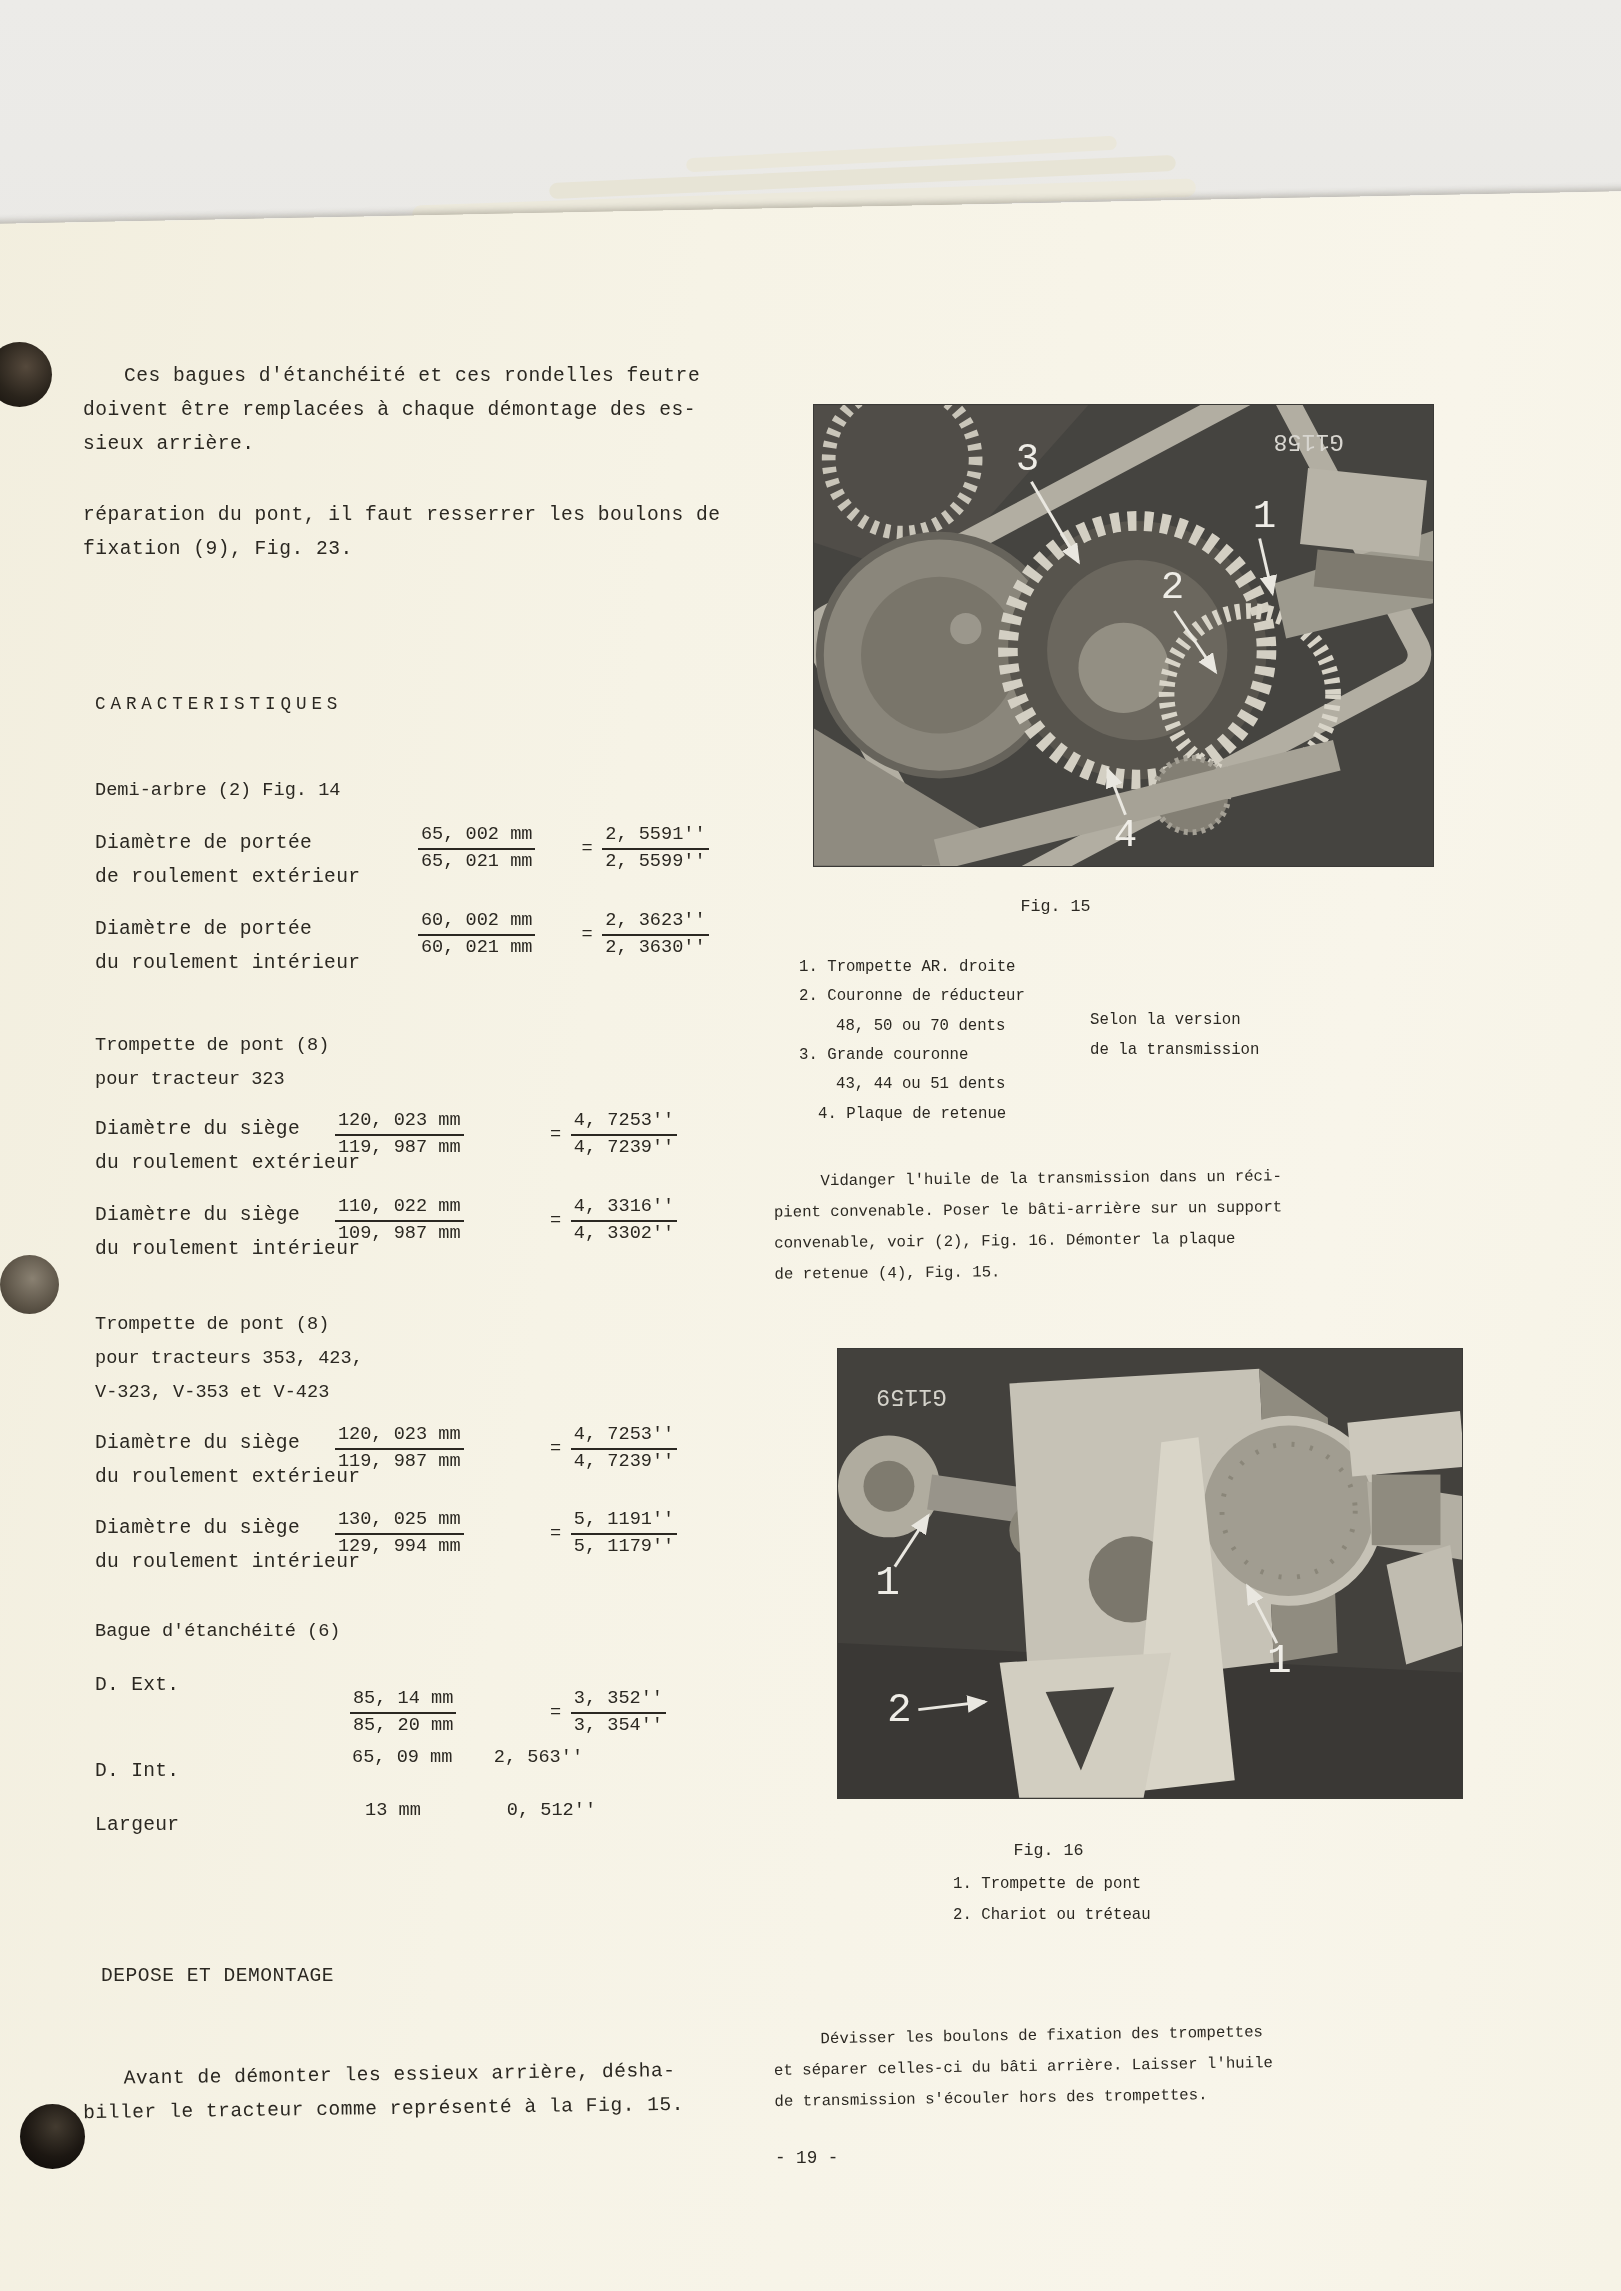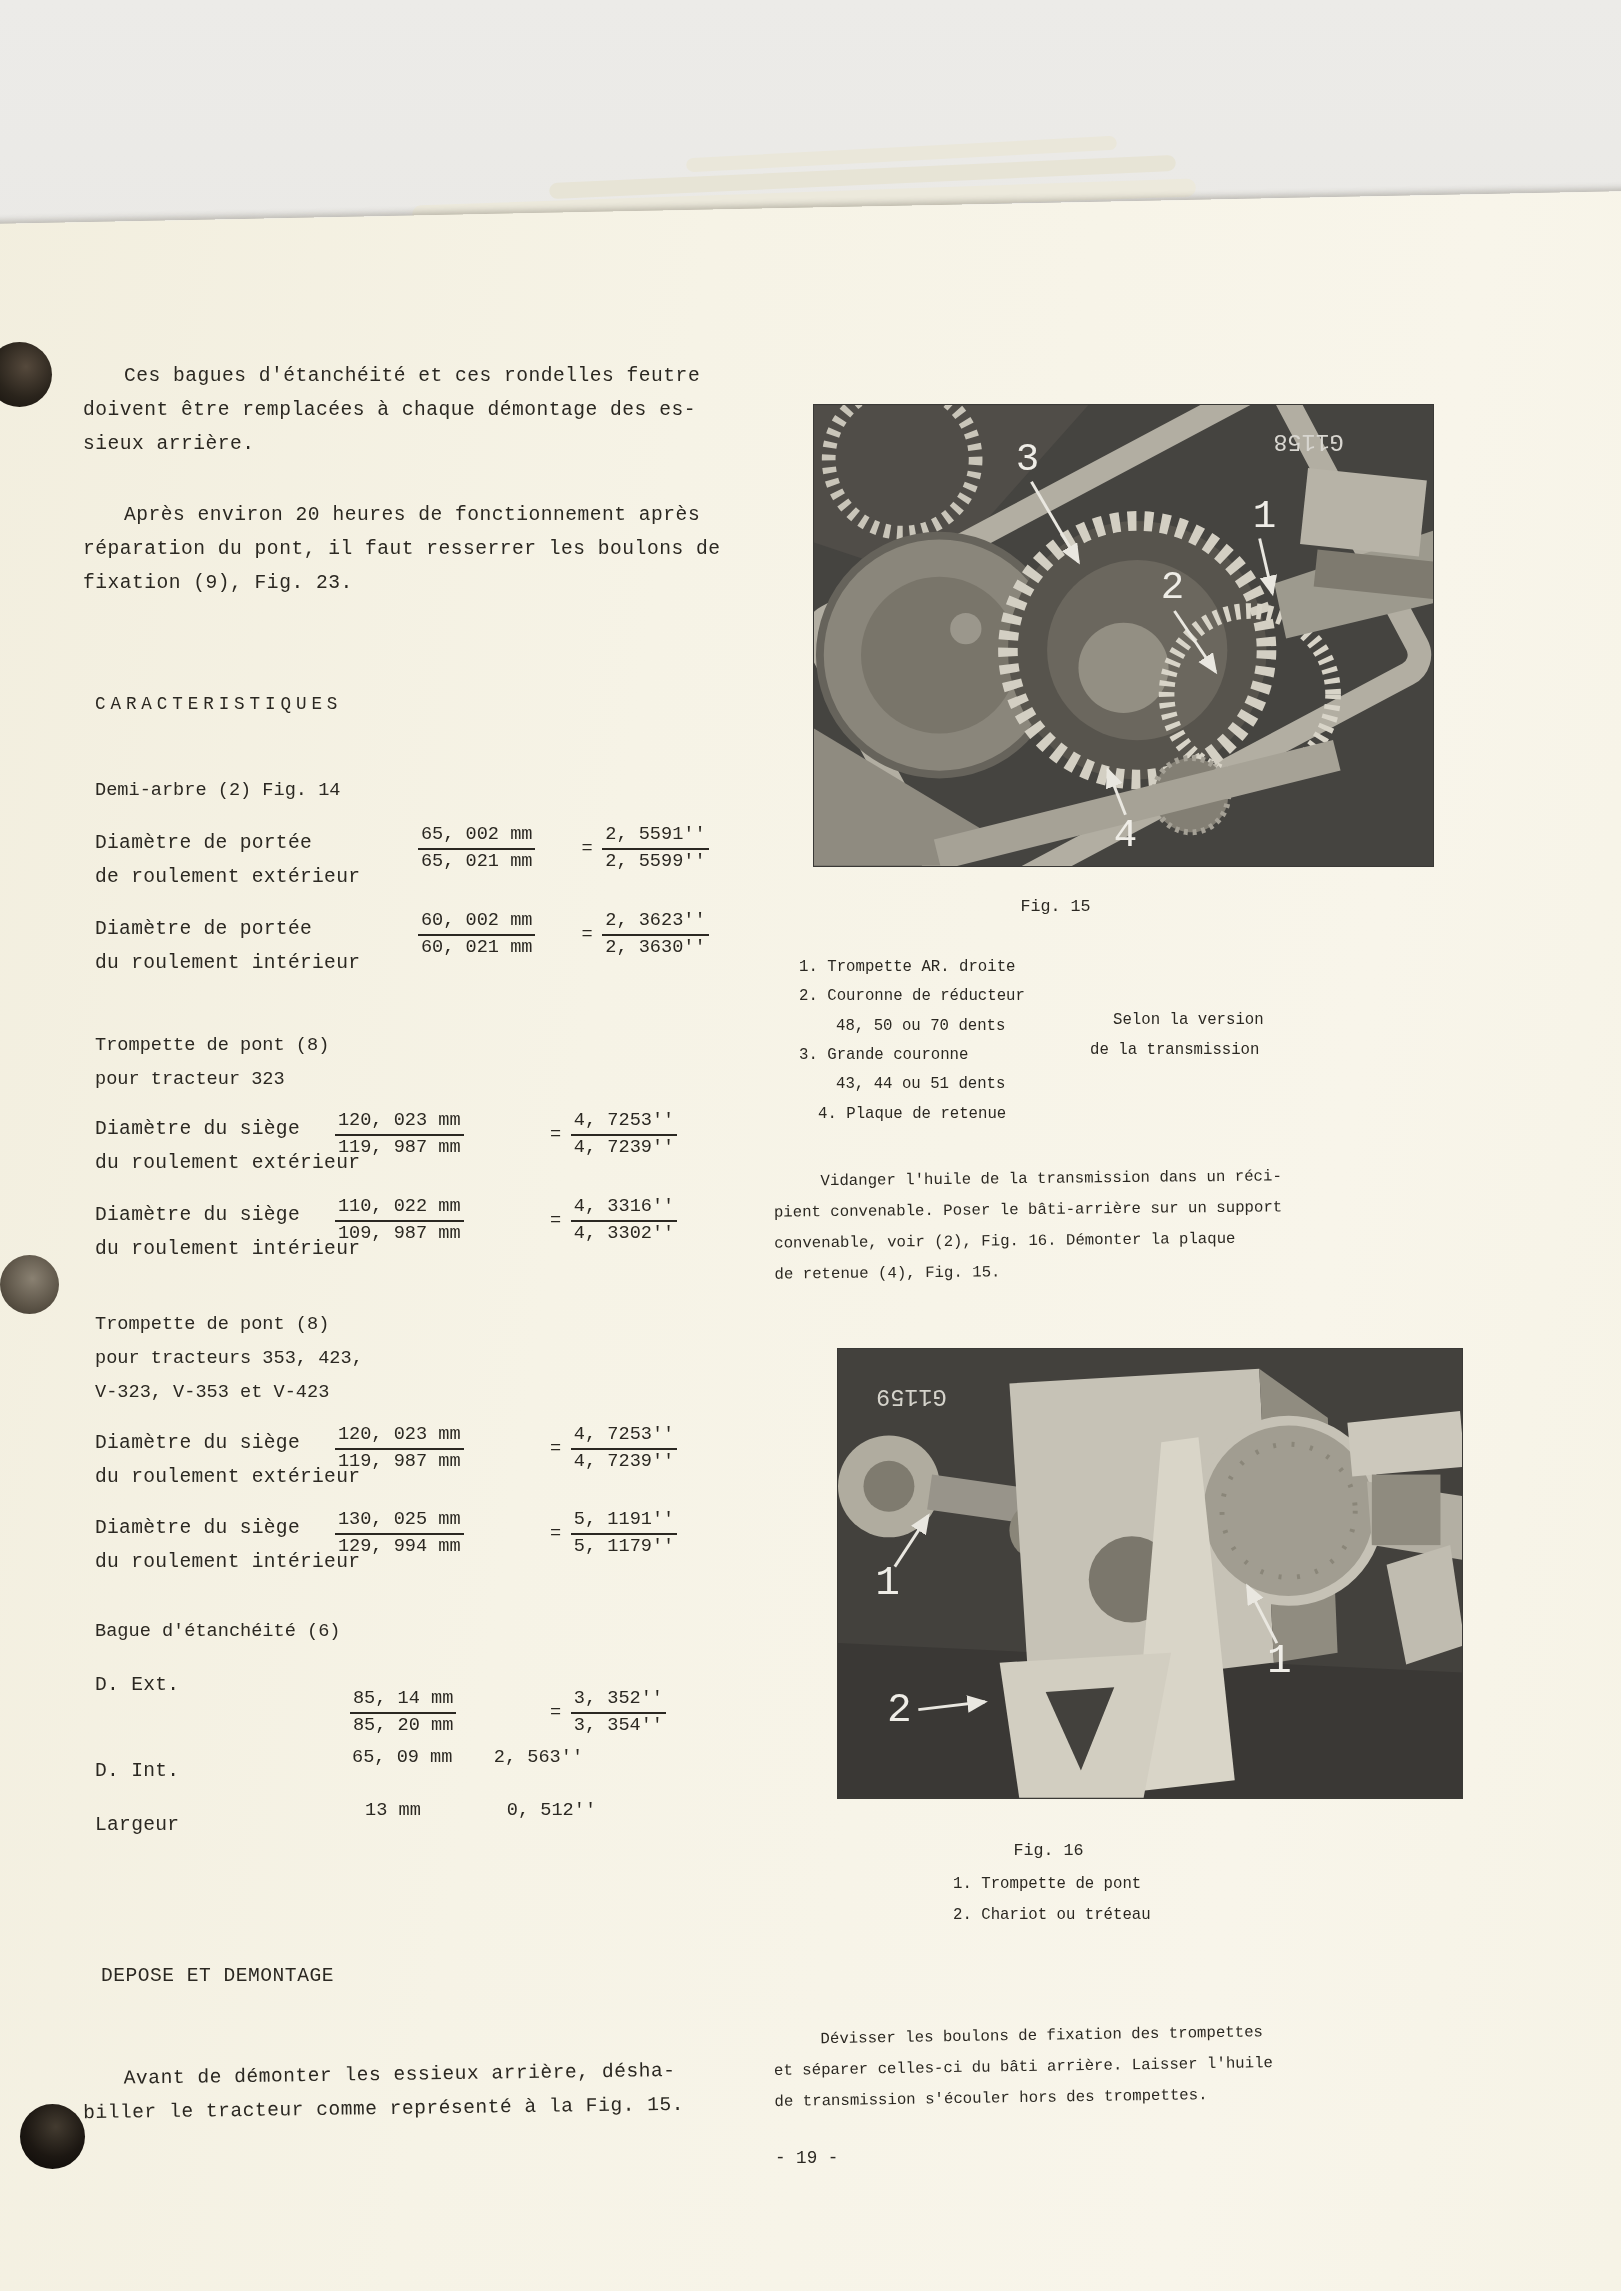--- a/index.html
+++ b/index.html
@@ -47,21 +47,20 @@
 
   <div class="content">
 
     <div class="blk" style="left:83px;top:359px;">
       <div class="ln ind">Ces bagues d'étanchéité et ces rondelles feutre</div>
       <div class="ln">doivent être remplacées à chaque démontage des es-</div>
       <div class="ln">sieux arrière.</div>
     </div>
 
     <div class="blk" style="left:83px;top:498px;">
-      <div class="ln ind">Après environ 20 heures de fonctionnement après</div>
       <div class="ln">réparation du pont, il faut resserrer les boulons de</div>
       <div class="ln">fixation (9), Fig. 23.</div>
     </div>
 
     <div class="h-caps" style="left:95px;top:694px;">CARACTERISTIQUES</div>
 
     <div class="blk spec-head" style="left:95px;top:774px;">
       <div class="ln">Demi-arbre (2) Fig. 14</div>
     </div>
 
@@ -268,21 +267,21 @@
 
     <div class="caption" style="left:972px;top:897px;">Fig. 15</div>
 
     <div class="legend-ln" style="left:799px;top:953px;">1. Trompette AR. droite</div>
     <div class="legend-ln" style="left:799px;top:982px;">2. Couronne de réducteur</div>
     <div class="legend-ln" style="left:836px;top:1012px;">48, 50 ou 70 dents</div>
     <div class="legend-ln" style="left:799px;top:1041px;">3. Grande couronne</div>
     <div class="legend-ln" style="left:836px;top:1070px;">43, 44 ou 51 dents</div>
     <div class="legend-ln" style="left:799px;top:1100px;margin-left:19px;">4. Plaque de retenue</div>
 
-    <div class="legend-ln" style="left:1090px;top:1006px;margin-left:23px;">Selon la version</div>
+    <div class="legend-ln" style="left:1090px;top:1006px;">Selon la version</div>
     <div class="legend-ln" style="left:1090px;top:1036px;">de la transmission</div>
 
     <div class="blk sm" style="left:774px;top:1164px;transform:rotate(-0.6deg);">
       <div class="ln" style="padding-left:47px;">Vidanger l'huile de la transmission dans un réci-</div>
       <div class="ln">pient convenable. Poser le bâti-arrière sur un support</div>
       <div class="ln">convenable, voir (2), Fig. 16. Démonter la plaque</div>
       <div class="ln">de retenue (4), Fig. 15.</div>
     </div>
 
     <svg class="photo" style="left:838px;top:1349px;" width="624" height="449" viewBox="0 0 637 458">

